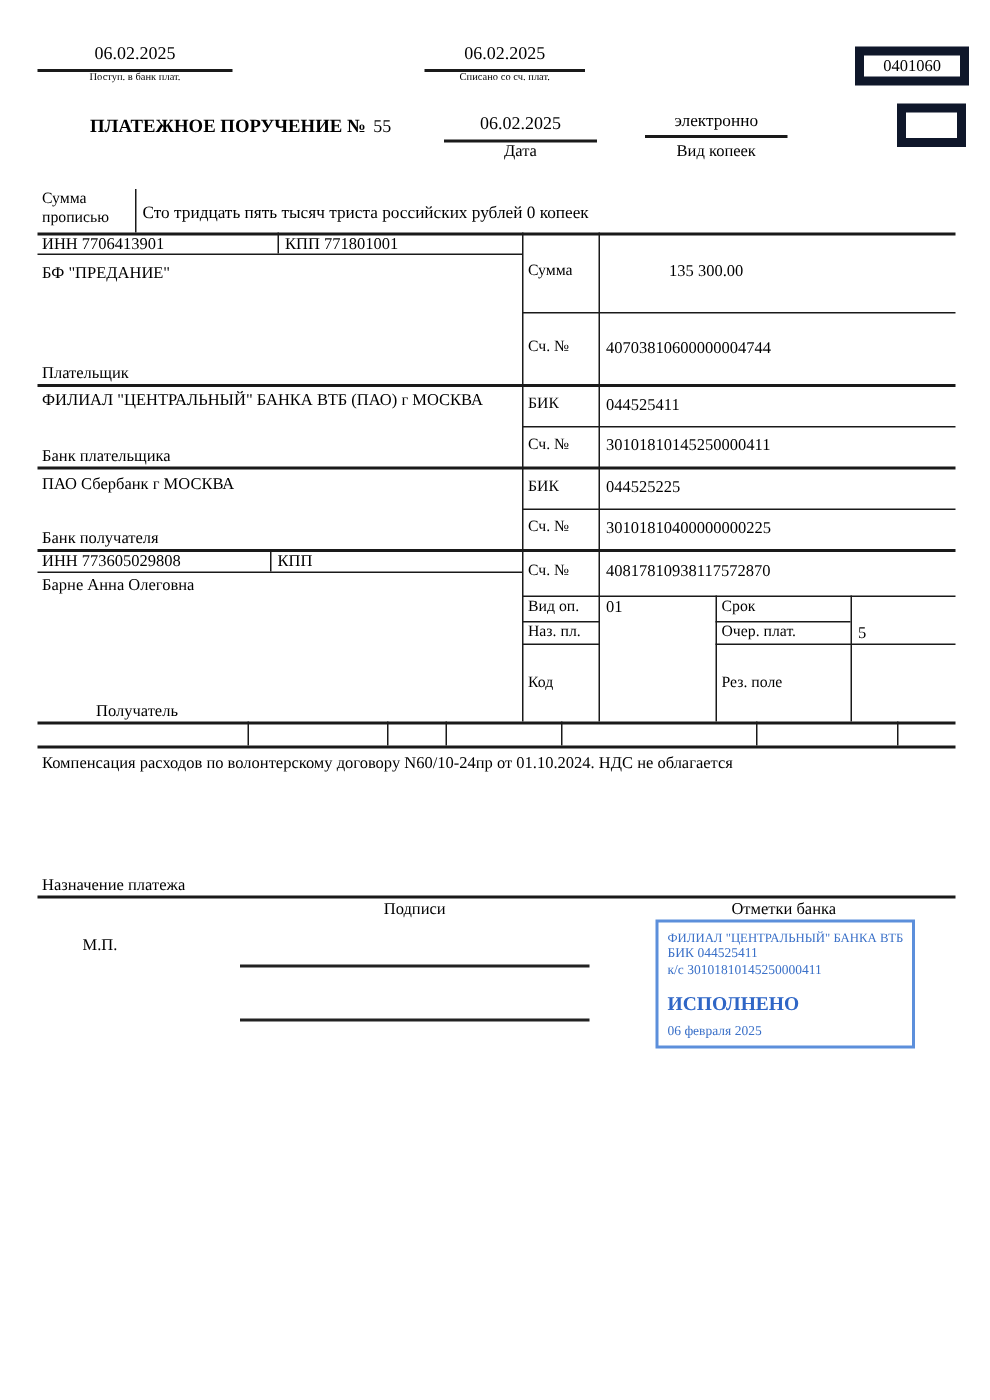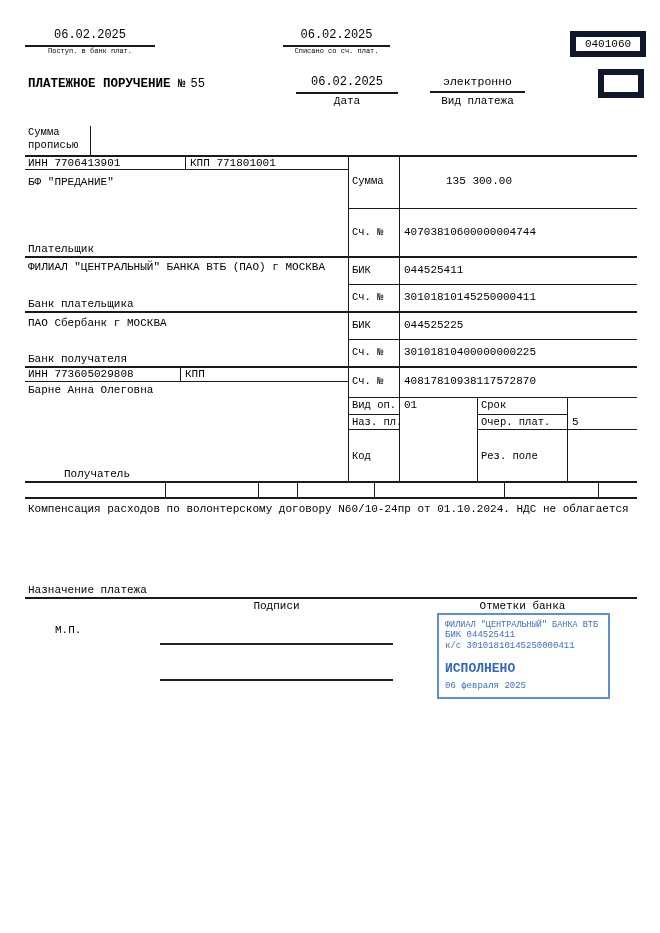--- a/index.html
+++ b/index.html
@@ -1,27 +1,27 @@
 <!DOCTYPE html>
 <html><head>
 <meta charset="utf-8">
 <style>
   html,body{margin:0;padding:0;background:#fff;}
   #page{position:relative;width:660px;height:933px;background:#ffffff;
-        font-family:Liberation Mono, monospace;color:#000;overflow:hidden;}
+        font-family:Liberation Serif, serif;color:#000;overflow:hidden;}
   .t{position:absolute;font-size:11px;white-space:nowrap;line-height:12px;}
   .lb{position:absolute;font-size:10.5px;white-space:nowrap;line-height:12px;}
   .sm{position:absolute;font-size:7px;line-height:8px;white-space:nowrap;text-align:center;}
   .hl{position:absolute;background:#1a1a1a;height:1px;}
   .hl2{position:absolute;background:#1a1a1a;height:2px;}
   .vl{position:absolute;background:#1a1a1a;width:1px;}
   .ctr{text-align:center;}
   .ubox{position:absolute;border-bottom:2px solid #1a1a1a;text-align:center;font-size:12px;padding-bottom:3px;}
   .frame{position:absolute;border:6px solid #0f172a;}
-  .title{position:absolute;font-size:12.5px;font-weight:bold;white-space:nowrap;}
+  .title{position:absolute;font-size:12.5px;font-weight:bold;white-space:nowrap;margin-left:32px;}
   .title .num{font-weight:normal;font-size:12px;margin-left:5px;}
   .aw-label{position:absolute;left:25px;top:126px;width:62px;height:29px;
             border-right:1px solid #1a1a1a;font-size:10.5px;line-height:13px;padding-left:3px;}
   .stamp{position:absolute;left:437px;top:613px;width:157px;height:72px;
          border:2px solid #5c8fdb;color:#3a70c8;padding:5px 6px;}
   .stamp .l1{font-size:8.5px;line-height:10px;white-space:nowrap;}
   .stamp .l2{font-size:9px;line-height:11px;white-space:nowrap;}
   .stamp .st{font-size:13px;font-weight:bold;margin-top:9px;color:#2f66c6;white-space:nowrap;}
   .stamp .dt{font-size:9px;margin-top:5px;white-space:nowrap;}
   .sig{position:absolute;left:160px;width:233px;height:2px;background:#222;}
@@ -38,27 +38,28 @@
   <div class="sm" style="left:283px;top:47px;width:107px;">Списано со сч. плат.</div>
 
   <div class="frame" style="left:570px;top:31px;width:64px;height:14px;font-size:11px;line-height:14px;text-align:center;"><span>0401060</span></div>
 
   <div class="title" style="left:28px;top:77px;">
     <span>ПЛАТЕЖНОЕ ПОРУЧЕНИЕ №</span><span class="num">55</span>
   </div>
   <div class="ubox" style="left:296px;top:75px;width:102px;"><span>06.02.2025</span></div>
   <div class="t ctr" style="left:296px;top:95px;width:102px;">Дата</div>
   <div class="ubox" style="left:430px;top:75px;width:95px;font-size:11.5px;"><span>электронно</span></div>
-  <div class="t ctr" style="left:430px;top:95px;width:95px;">Вид платежа</div>
+  <div class="t ctr" style="left:430px;top:95px;width:95px;">Вид копеек</div>
   <div class="frame" style="left:598px;top:69px;width:34px;height:17px;"></div>
 
   <div class="aw-label">
     <div>Сумма</div>
     <div>прописью</div>
   </div>
+  <div class="t" style="left:95px;top:136px;font-size:11.5px;">Сто тридцать пять тысяч триста российских рублей 0 копеек</div>
 
   <div class="hl2" style="left:25px;top:155px;width:612px;"></div>
   <div class="hl" style="left:25px;top:169px;width:323px;"></div>
   <div class="hl" style="left:348px;top:208px;width:289px;"></div>
   <div class="hl2" style="left:25px;top:256px;width:612px;"></div>
   <div class="hl" style="left:348px;top:284px;width:289px;"></div>
   <div class="hl2" style="left:25px;top:311px;width:612px;"></div>
   <div class="hl" style="left:348px;top:339px;width:289px;"></div>
   <div class="hl2" style="left:25px;top:366px;width:612px;"></div>
   <div class="hl" style="left:25px;top:381px;width:323px;"></div>

